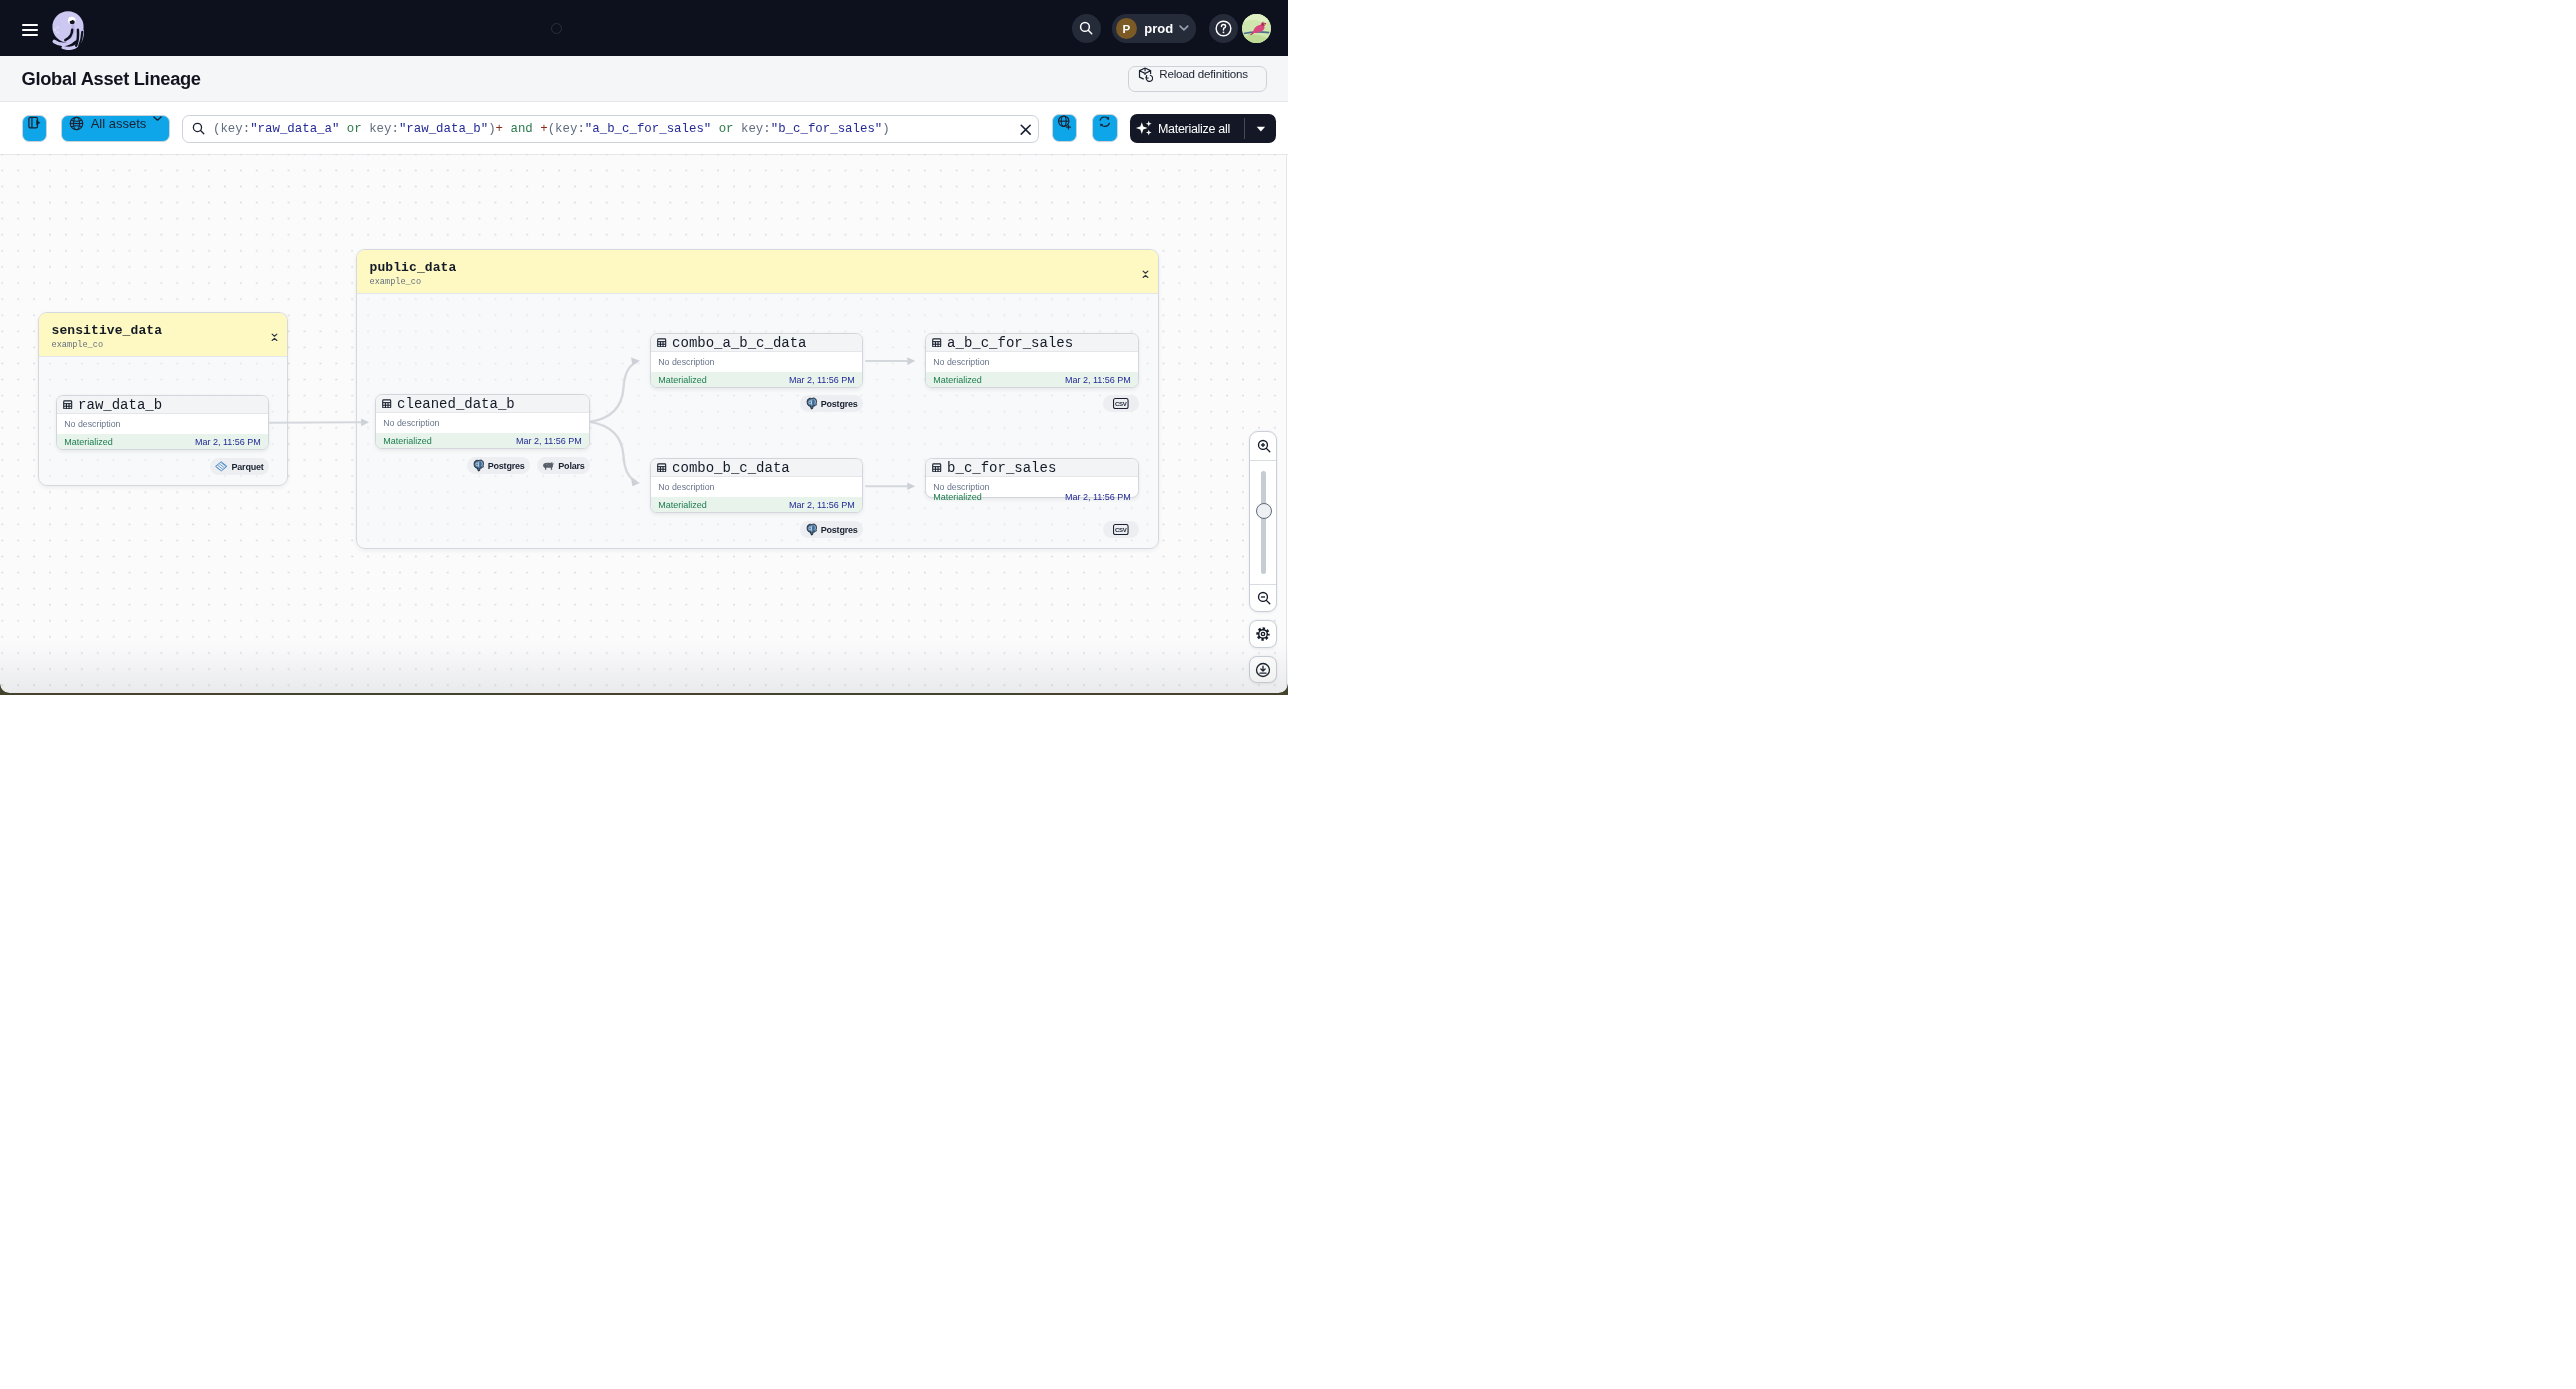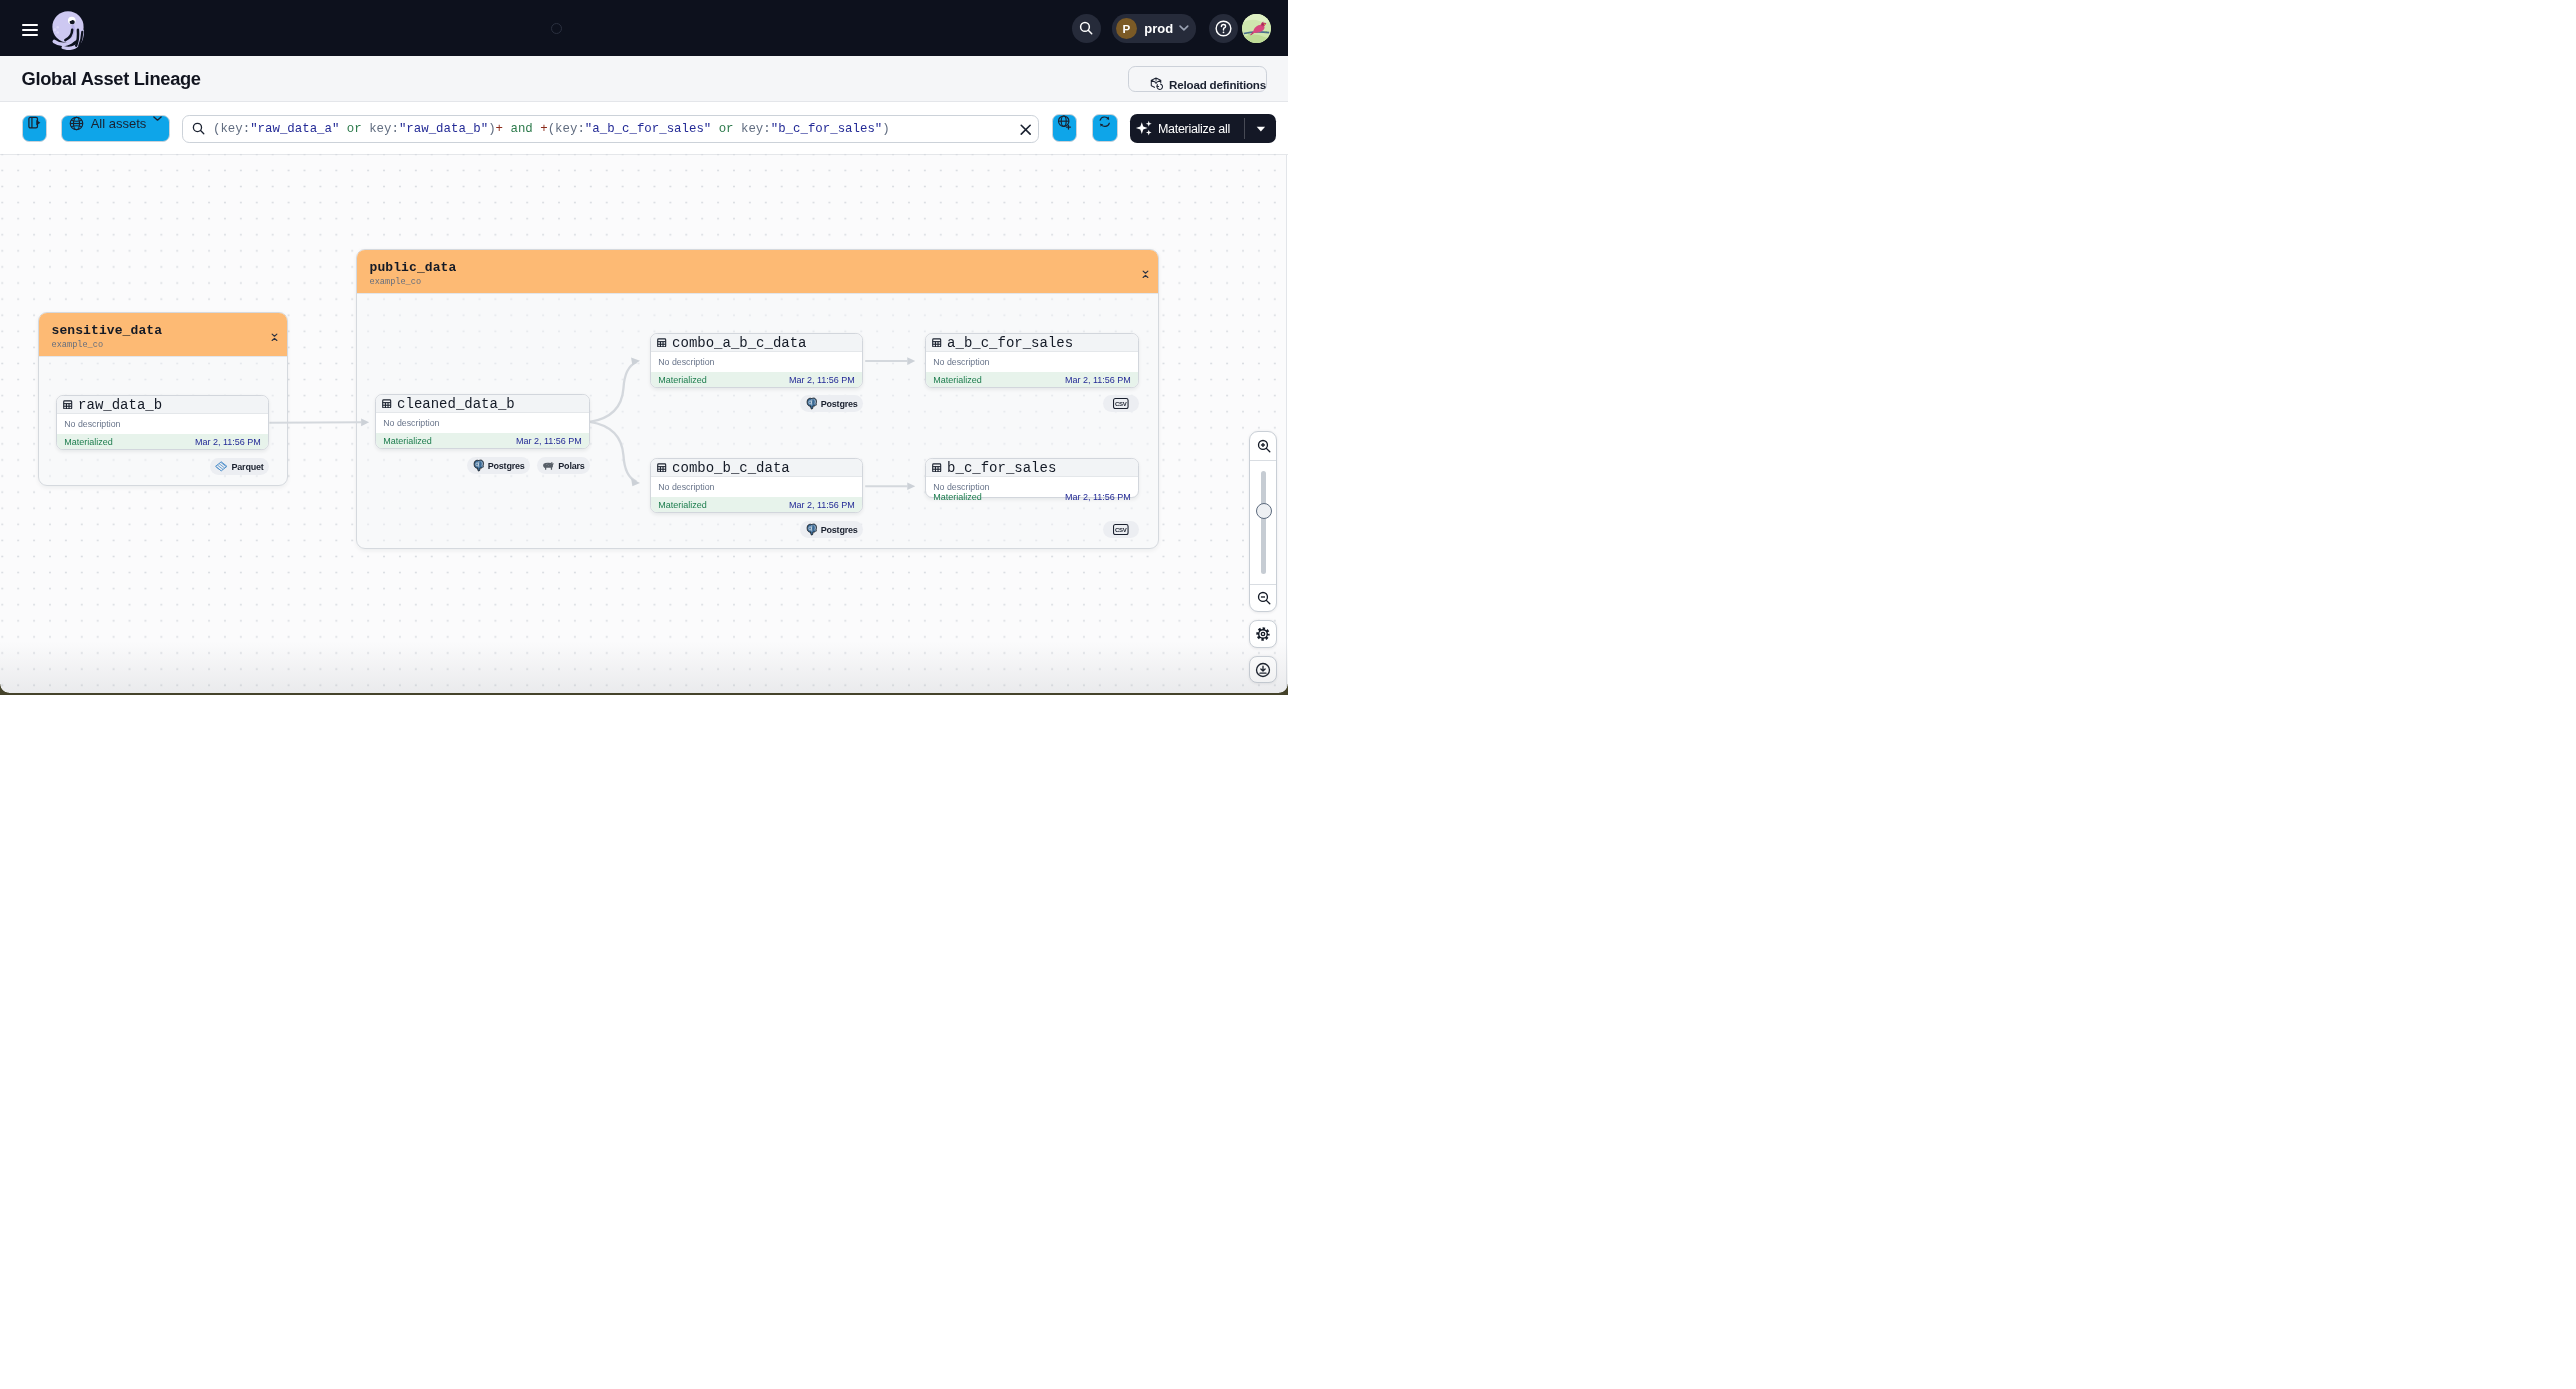--- a/index.html
+++ b/index.html
@@ -14,41 +14,41 @@
 .navitems .active{color:#fff;font-weight:700;}
 #spinner{position:absolute;left:551px;top:22.5px;width:11.3px;height:11.3px;border:1.8px solid #2a303f;border-radius:50%;}
 .ncirc{position:absolute;top:14px;width:29px;height:29px;border-radius:50%;background:#262b3a;display:flex;align-items:center;justify-content:center;}
 #prodpill{position:absolute;left:1112px;top:14px;width:84px;height:29px;border-radius:14.3px;background:#262b3a;display:flex;align-items:center;}
 #prodavatar{width:21.5px;height:21.5px;margin-left:3.6px;border-radius:50%;background:#7b5a26;color:#fff;font-size:11.6px;font-weight:700;display:flex;align-items:center;justify-content:center;}
 #prodpill .ptxt{color:#fff;font-size:13px;font-weight:600;margin-left:7.2px;}
 #prodpill .chev{margin-left:6.3px;}
 
 #hband{position:absolute;left:0;top:56px;width:1288px;height:46px;background:#f5f6f8;border-bottom:0.9px solid #e4e6ea;}
 #hband h1{position:absolute;left:21.5px;top:12px;font-size:18.3px;font-weight:600;color:#11141f;letter-spacing:-0.3px;}
-#reloadbtn{position:absolute;left:1128px;top:9.8px;width:139px;height:26px;border:0.9px solid #ccd1d9;border-radius:7.2px;display:flex;align-items:flex-end;gap:6.3px;padding-left:21px;color:#1b2130;font-size:11.6px;font-weight:700;letter-spacing:-0.2px;}
+#reloadbtn{position:absolute;left:1128px;top:9.8px;width:139px;height:26px;border:0.9px solid #ccd1d9;border-radius:7.2px;display:flex;align-items:flex-start;gap:6.3px;padding-left:9px;color:#1b2130;font-size:11.6px;font-weight:400;letter-spacing:-0.2px;}
 
 #fband{position:absolute;left:0;top:102px;width:1288px;height:53px;background:#fff;border-bottom:0.9px solid #e5e7ea;}
 .fbtn{position:absolute;top:12.5px;height:27px;border:0.9px solid #ccd2d9;border-radius:7.2px;background:#0ea5e9;display:flex;justify-content:center;}
 #sidebtn{left:22.3px;width:25px;}
 #allassets{left:61px;width:109px;gap:6.3px;font-size:13px;font-weight:500;color:#1a2130;}
 #searchbox{position:absolute;left:182px;top:12.5px;width:857px;height:28px;border:0.9px solid #ccd2d9;border-radius:7.2px;background:#fff;display:flex;align-items:center;}
 #searchbox .q{font-family:"Liberation Mono",monospace;font-size:12.4px;letter-spacing:0;white-space:pre;margin-left:8px;}
 .sg{color:#616d80;} .ss{color:#232a96;} .sk{color:#2c7a4b;} .sp{color:#8c2b1a;}
 #clrx{position:absolute;right:5.4px;top:7.2px;width:13.4px;height:13.4px;}
 #globebtn{left:1052px;width:24.6px;top:12.3px;height:28px;}
 #refreshbtn{left:1092px;width:26px;top:12.3px;height:28px;}
 #matbtn{position:absolute;left:1130px;top:12px;width:146px;height:29px;border-radius:7.2px;background:#141826;display:flex;align-items:center;color:#fff;}
 #matbtn .txt{font-size:12.5px;font-weight:500;margin-left:3.6px;letter-spacing:-0.3px;}
 #matbtn .divider{position:absolute;left:114px;top:3.6px;bottom:3.6px;width:0.9px;background:rgba(255,255,255,.22);}
 #matbtn .chev{position:absolute;right:10px;top:12px;}
 
 #canvas{position:absolute;left:0;top:155px;width:1288px;height:540px;background-color:#fbfbfc;
 }
 .group{position:absolute;border:1.1px solid #d5d9de;border-radius:9px;background:rgba(245,247,249,.45);box-shadow:0 1.8px 4.5px rgba(20,26,34,.06);}
-.ghead{position:absolute;left:0;right:0;top:0;background:#fdba74;border-bottom:0.9px solid #e3e6ea;border-radius:8px 8px 0 0;}
+.ghead{position:absolute;left:0;right:0;top:0;background:#fef9c3;border-bottom:0.9px solid #e3e6ea;border-radius:8px 8px 0 0;}
 .ghead .t1{font-family:"Liberation Mono",monospace;font-weight:700;font-size:13px;letter-spacing:0.1px;color:#141a26;position:absolute;left:12.5px;top:9.8px;}
 .ghead .t2{font-family:"Liberation Mono",monospace;font-size:8.6px;color:#646e7e;position:absolute;left:12.5px;top:27px;letter-spacing:0;}
 .gcol{position:absolute;right:9px;}
 .node{position:absolute;background:#fff;border:1.1px solid #d2d6dc;border-radius:7.2px;box-shadow:0 1.8px 3.6px rgba(20,26,34,.07);}
 .nhead{position:absolute;left:0;right:0;top:0;height:18px;background:#f2f4f6;border-bottom:0.9px solid #e4e7ea;border-radius:6.3px 6.3px 0 0;display:flex;align-items:center;}
 .nhead svg{margin-left:6.3px;}
 .nhead .nt{font-family:"Liberation Mono",monospace;font-weight:400;font-size:14px;letter-spacing:0;color:#141a26;margin-left:5.4px;}
 .ndesc{position:absolute;left:0;right:0;top:18px;height:20.6px;color:#68748a;font-size:8.8px;display:flex;align-items:center;}
 .ndesc span{margin-left:7.2px;}
 .nmat{position:absolute;left:0;right:0;top:38px;bottom:0;background:#e7f3eb;border-radius:0 0 6.3px 6.3px;font-size:9px;display:flex;align-items:center;justify-content:space-between;}

